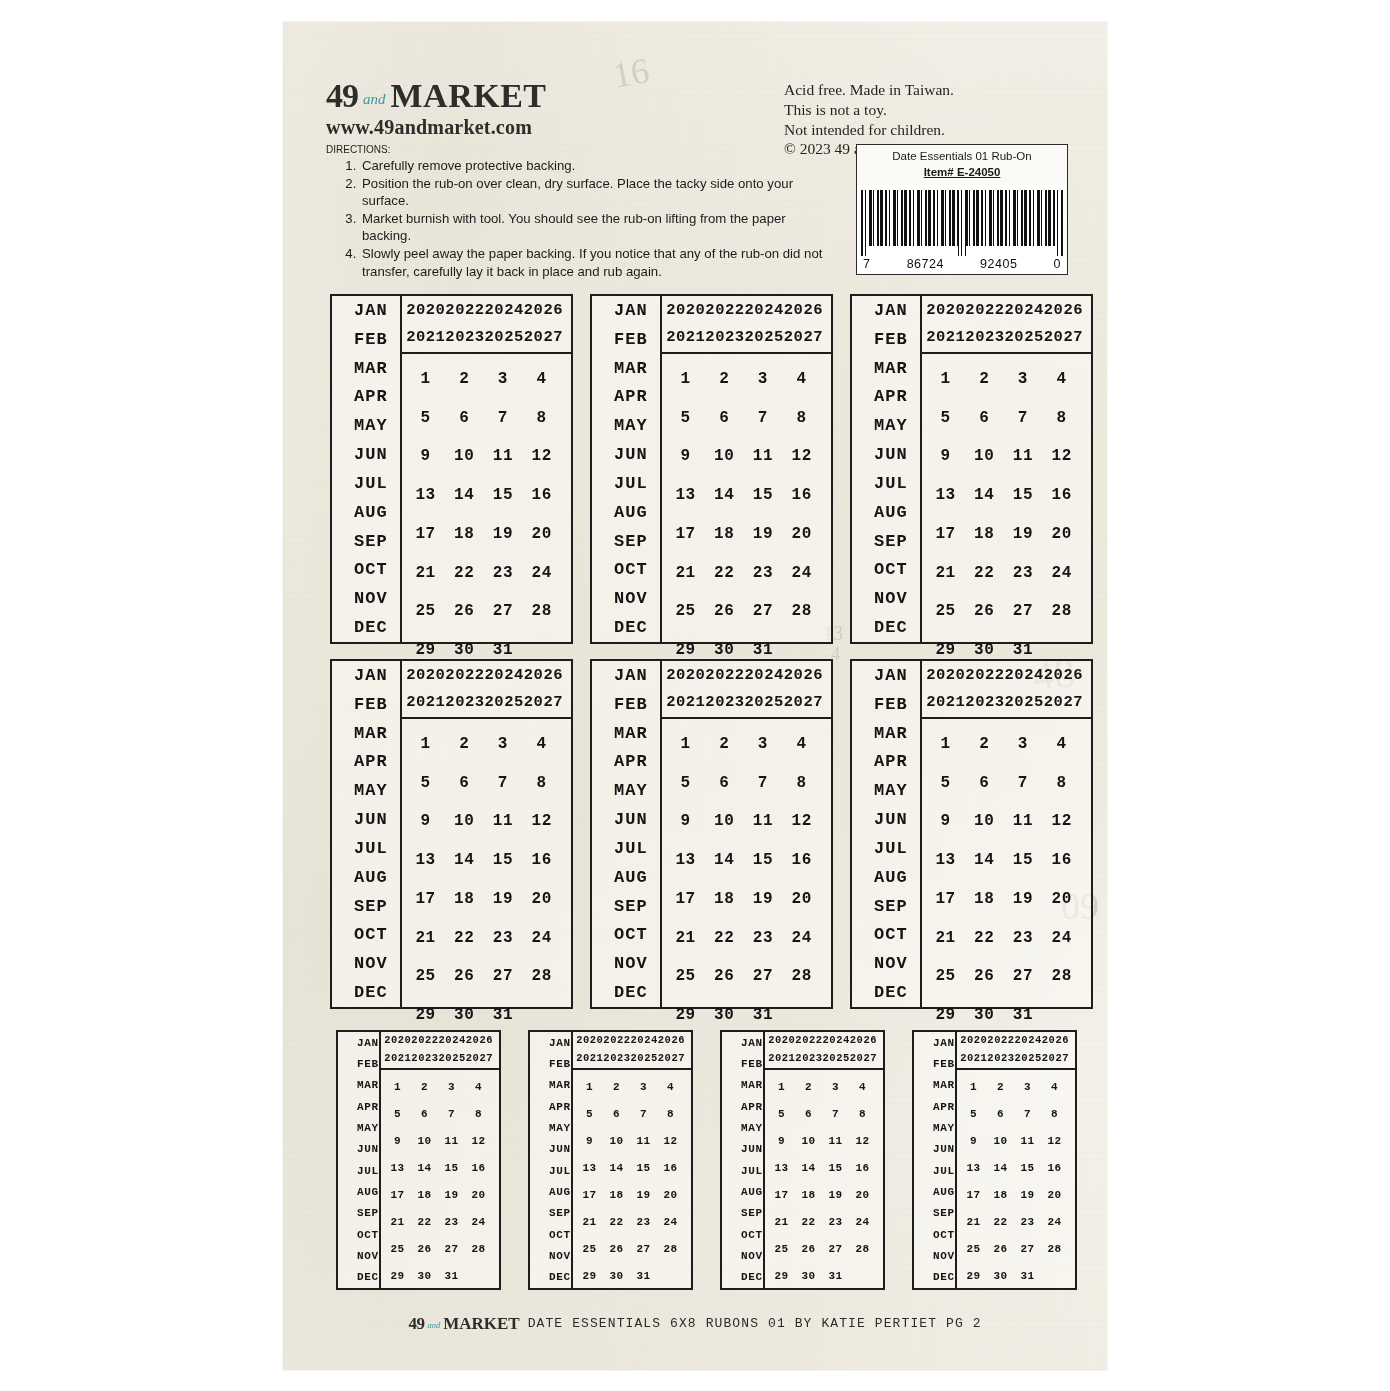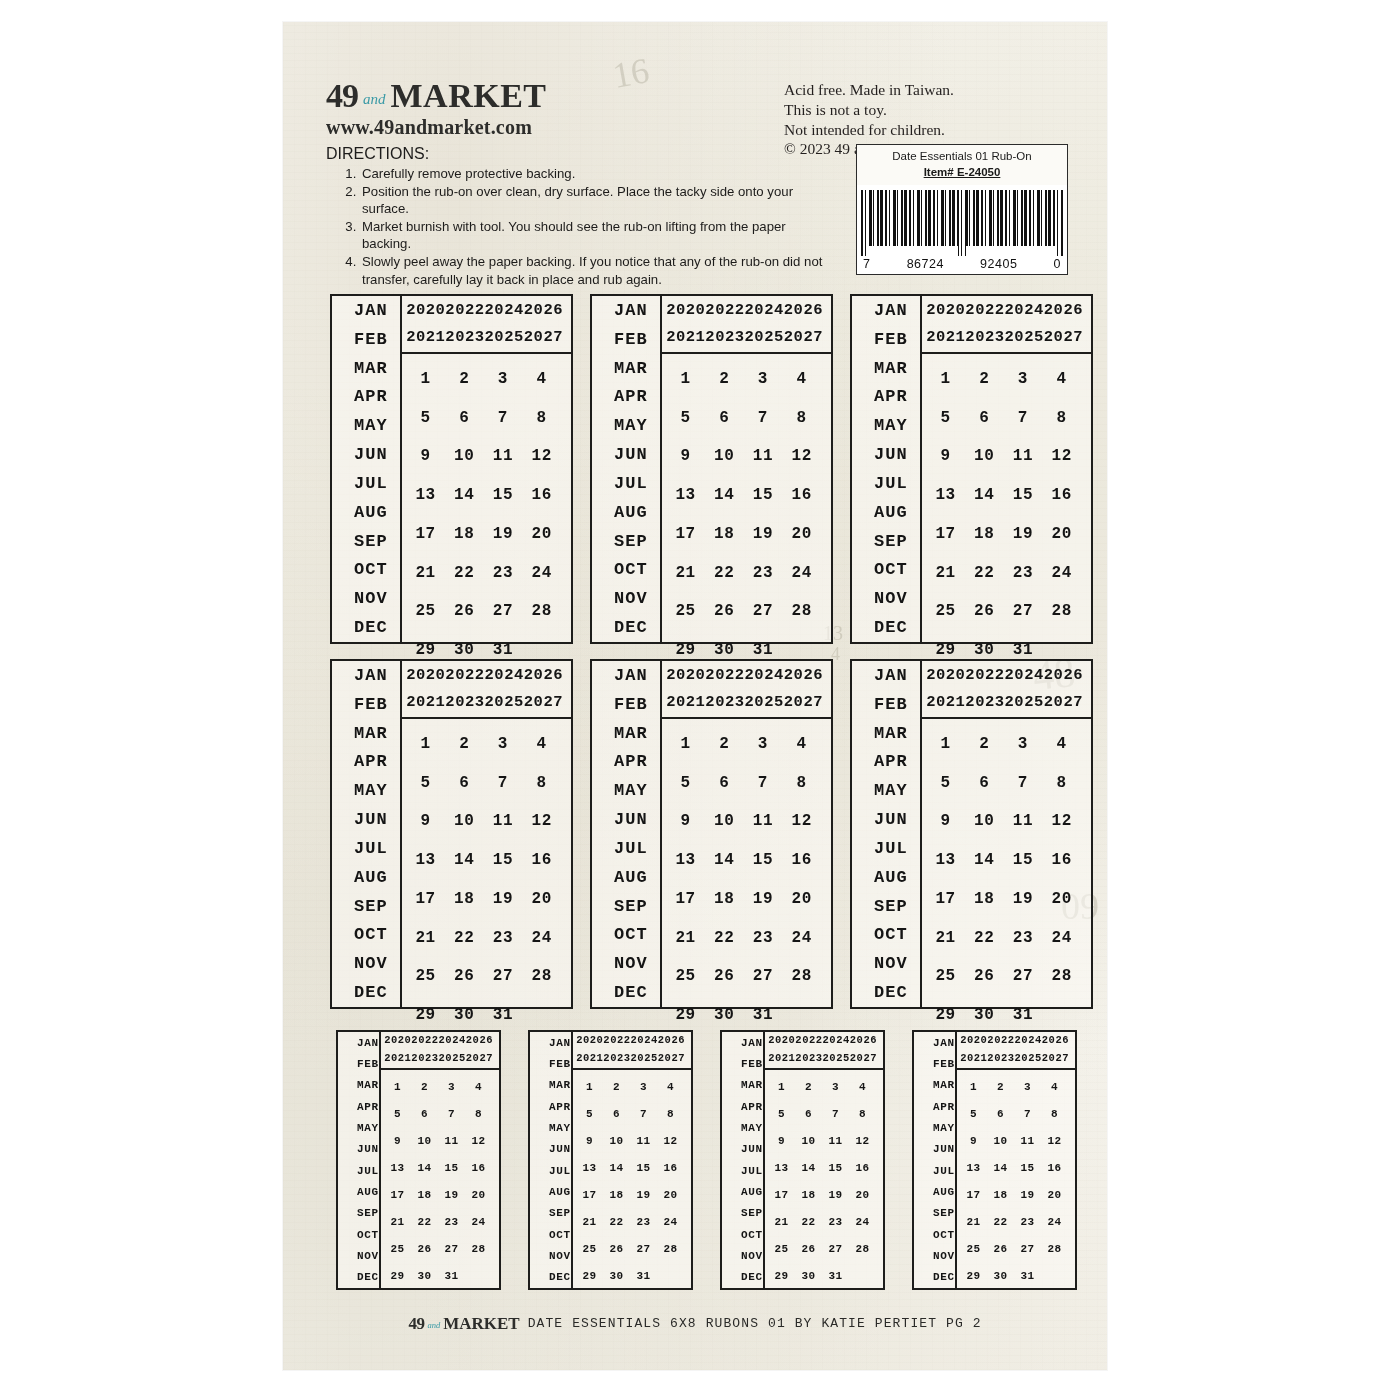--- a/index.html
+++ b/index.html
@@ -114,21 +114,21 @@
     left: 43px;
     top: 121px;
     width: 500px;
     font-family: "Liberation Sans", sans-serif;
     font-size: 13.2px;
     line-height: 1.33;
     color: #1d1c1b;
     z-index: 3;
   }
   .directions .dir-title {
-    font-size: 16px;
+    font-size: 10px;
     margin-bottom: 1px;
   }
   .directions ol {
     margin: 0;
     padding: 0 0 0 20px;
     list-style: decimal;
   }
   .directions li {
     margin: 0 0 0 14px;
     padding-left: 2px;

